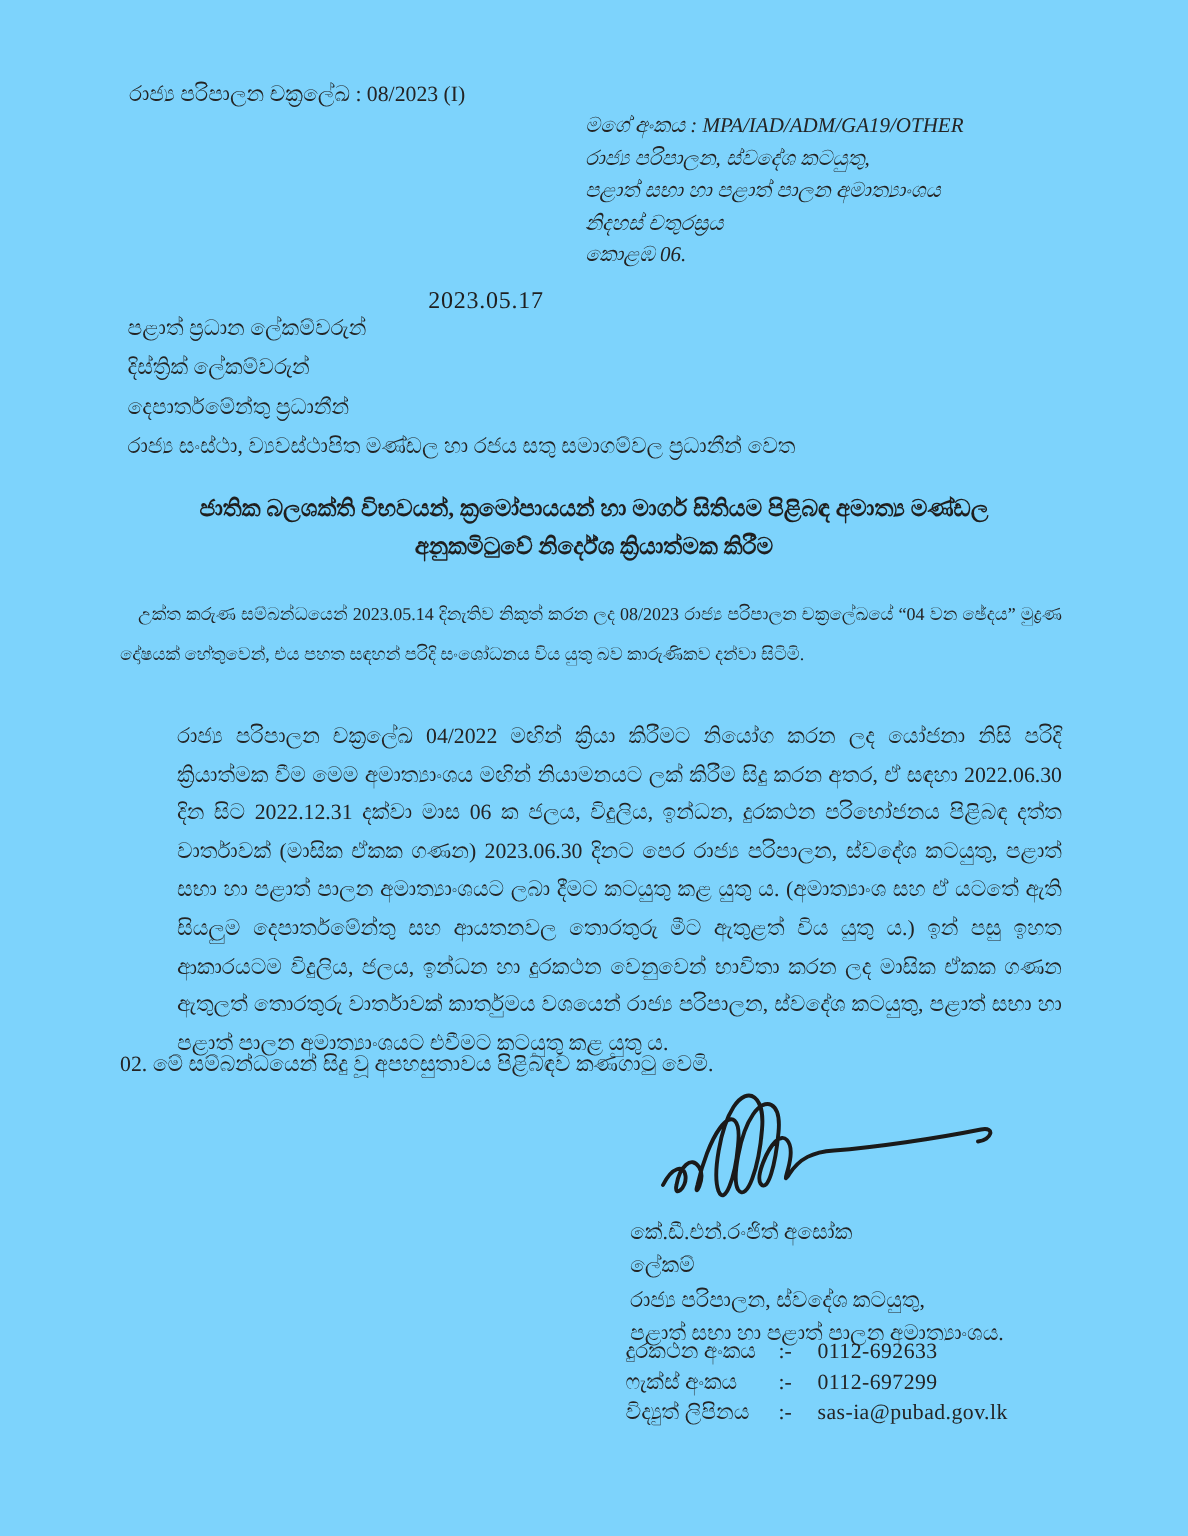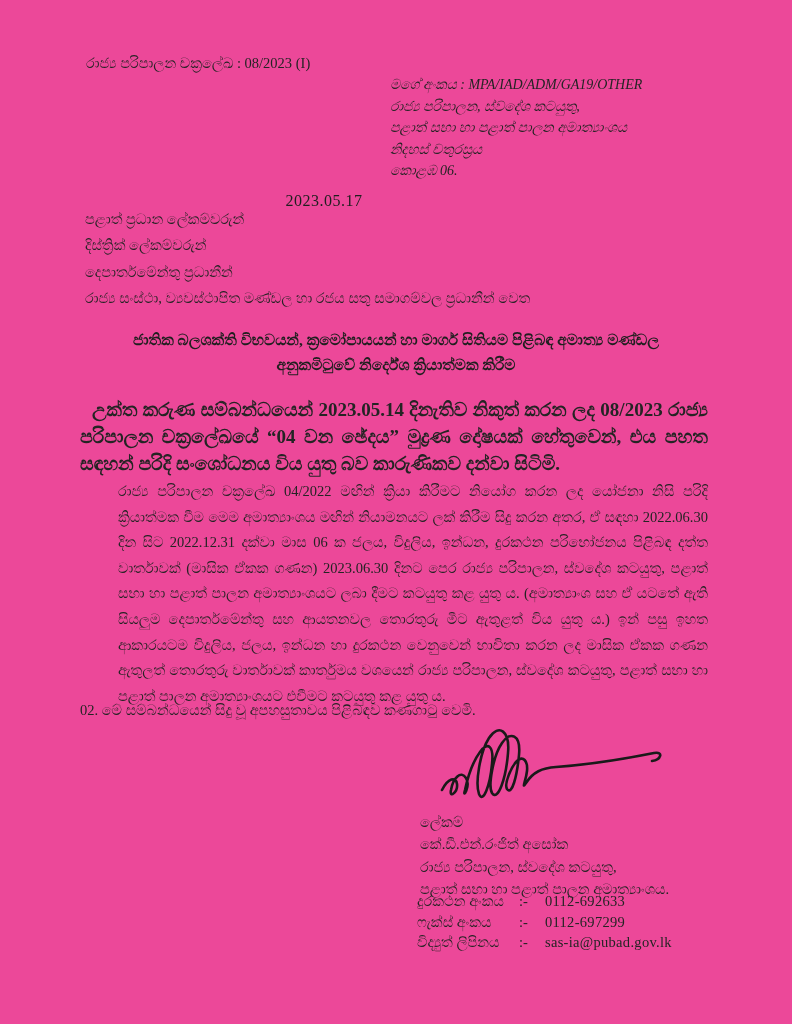--- a/index.html
+++ b/index.html
@@ -4,21 +4,21 @@
 <style>
   * { margin: 0; padding: 0; box-sizing: border-box; }
   html, body { background: #e8e8e8; }
   body { font-family: "Liberation Serif", "DejaVu Serif", serif; }
 
   .page {
     position: relative;
     width: 792px;
     height: 1024px;
     margin: 0 auto;
-    background: #ec4899;
+    background: #7dd3fc;
     color: #1f1f1f;
     overflow: hidden;
   }
 
   .abs { position: absolute; }
 
   .sinhala {
     font-size: 14.5px;
     line-height: 26px;
     color: #242424;
@@ -59,23 +59,22 @@
   }
   .doc-title .t-line {
     display: block;
     text-underline-offset: 3px;
   }
 
   .para-intro {
     left: 80px; top: 396px; width: 628px;
     text-align: justify;
     text-indent: 12px;
-    font-size: 19px;
+    font-size: 12px;
     line-height: 27px;
-    font-weight: bold;
   }
 
   .para-block {
     left: 118px; top: 479px; width: 590px;
     text-align: justify;
     font-size: 14.5px;
     line-height: 25.6px;
   }
 
   .para-02 {
@@ -147,22 +146,22 @@
                C43,60 34,74 37,64 C40,50 46,34 52,26 C60,15 66,20 64,38
                C62,60 55,78 51,68 C47,57 52,26 61,12 C71,-3 82,5 80,27
                C78,52 70,76 64,67 C60,60 65,30 74,17 C82,5 93,8 91,29
                C89,50 84,70 79,63 C76,58 83,41 89,35 C95,29 100,35 99,45
                C98,55 93,64 98,57 C105,46 114,42 128,41
                C155,39 196,33 226,27 C236,25 233,34 224,35" stroke="#1a1a1a" stroke-width="2.6" stroke-linecap="round" stroke-linejoin="round"></path>
     </svg>
   </div>
 
   <div class="abs sinhala signatory">
+    <span class="line">කේ.ඩී.එන්.රංජිත් අසෝක</span>
     <span class="line">ලේකම්</span>
-    <span class="line">කේ.ඩී.එන්.රංජිත් අසෝක</span>
     <span class="line">රාජ්‍ය පරිපාලන, ස්වදේශ කටයුතු,</span>
     <span class="line">පළාත් සභා හා පළාත් පාලන අමාත්‍යාංශය.</span>
   </div>
 
   <div class="abs sinhala contacts">
     <div class="contact-row">
       <span class="contact-label">දුරකථන අංකය</span>
       <span class="contact-sep">:-</span>
       <span class="contact-value">0112-692633</span>
     </div>

